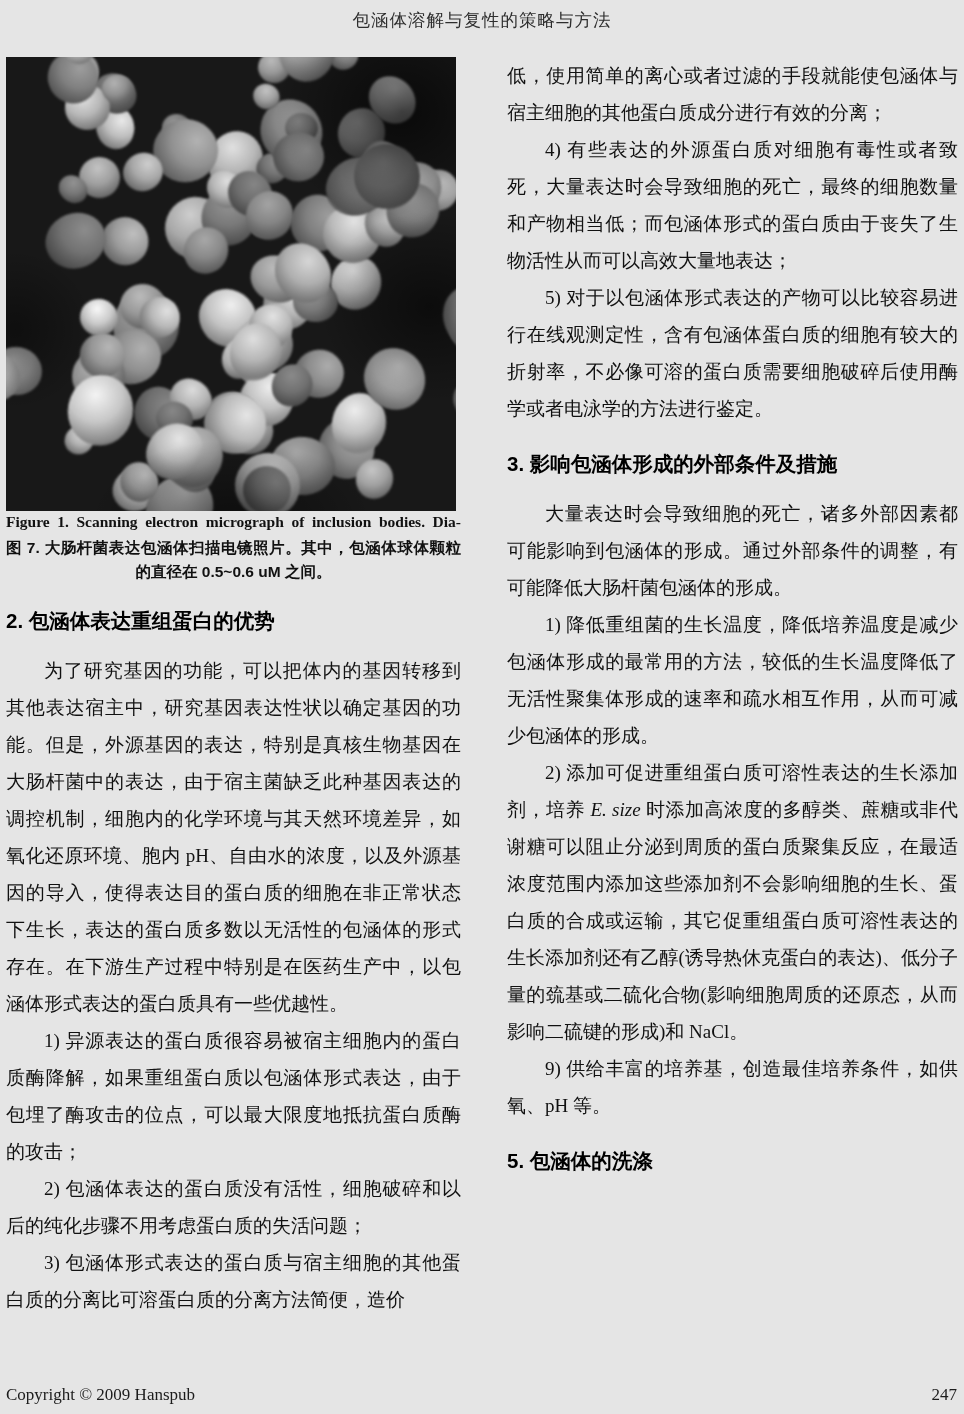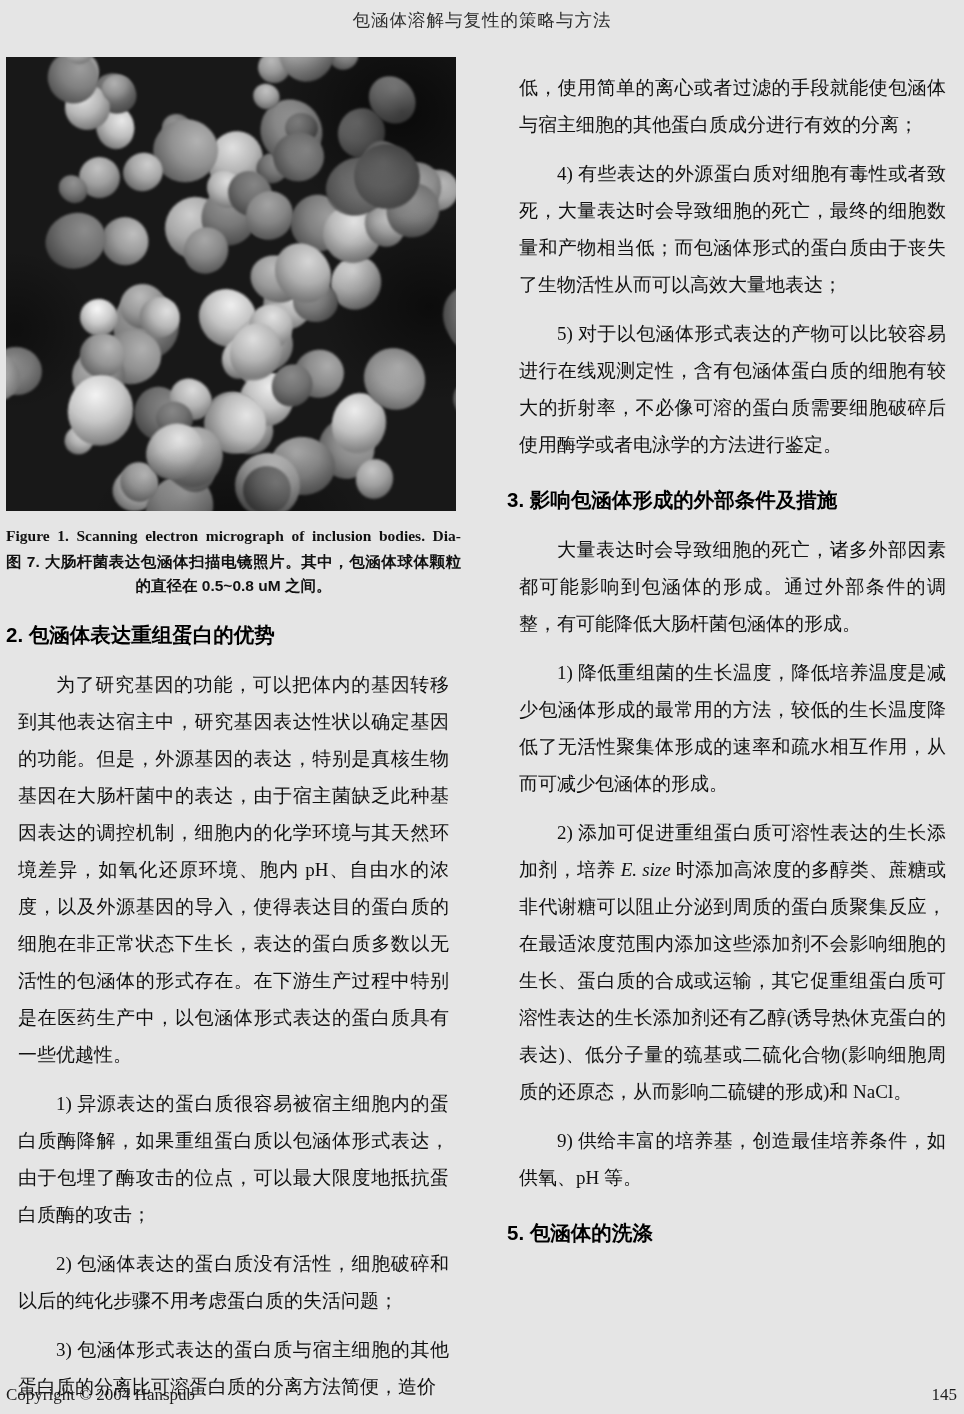--- a/index.html
+++ b/index.html
@@ -37,29 +37,29 @@
     background:radial-gradient(circle at 38% 30%, #d4d4d4 0%, #adadad 42%, #767676 74%, rgba(30,30,30,0) 97%);
   }
   .vignette{position:absolute;inset:0;
     background:
       radial-gradient(ellipse 40% 35% at 88% 12%, rgba(0,0,0,.62), rgba(0,0,0,0) 70%),
       radial-gradient(ellipse 35% 30% at 94% 55%, rgba(0,0,0,.5), rgba(0,0,0,0) 70%),
       radial-gradient(ellipse 45% 25% at 50% 102%, rgba(0,0,0,.45), rgba(0,0,0,0) 70%),
       radial-gradient(ellipse 25% 25% at 2% 60%, rgba(0,0,0,.4), rgba(0,0,0,0) 70%);
   }
 
-  .caption{margin-top:14px;font-weight:bold;}
+  .caption{font-weight:bold;}
   .cap-en{font-size:15.5px;line-height:21.5px;}
   .cap-en .just{text-align:justify;text-align-last:justify;}
   .cap-zh{font-family:"Liberation Sans","DejaVu Sans",sans-serif;font-size:15.5px;line-height:24px;margin-top:3px;}
   .cap-zh div{text-align:center;}
   .cap-zh .just{text-align:justify;text-align-last:justify;}
 
   .body-start{margin-top:27px;}
-  p.para{margin:12px;}
+  p.para{margin:0;}
   p.indent{text-indent:2em;}
   h2.sec{
     font-family:"Liberation Sans","DejaVu Sans",sans-serif;
     font-size:20.5px;line-height:30px;
     margin:22px 0 16px 0;
     text-align:left;font-weight:bold;color:#000;
   }
   .footer{
     position:absolute;left:6px;right:7px;bottom:9px;
     display:flex;justify-content:space-between;
@@ -171,21 +171,21 @@
         <div class="blob" style="left: 41.7047px; top: 152.68px; width: 54.7978px; height: 61.4497px; filter: blur(1px) brightness(0.66); transform: rotate(68deg);"></div>
       <div class="vignette"></div>
     </div>
 
     <div class="caption">
       <div class="cap-en">
         <div class="just">Figure 1. Scanning electron micrograph of inclusion bodies. Dia-</div>
       </div>
       <div class="cap-zh">
         <div class="just">图 7. 大肠杆菌表达包涵体扫描电镜照片。其中，包涵体球体颗粒</div>
-        <div>的直径在 0.5~0.8 uM 之间。</div>
+        <div>的直径在 0.5~0.6 uM 之间。</div>
       </div>
     </div>
 
 
     <h2 class="sec">2. 包涵体表达重组蛋白的优势</h2>
 
     <p class="para indent">为了研究基因的功能，可以把体内的基因转移到其他表达宿主中，研究基因表达性状以确定基因的功能。但是，外源基因的表达，特别是真核生物基因在大肠杆菌中的表达，由于宿主菌缺乏此种基因表达的调控机制，细胞内的化学环境与其天然环境差异，如氧化还原环境、胞内 pH、自由水的浓度，以及外源基因的导入，使得表达目的蛋白质的细胞在非正常状态下生长，表达的蛋白质多数以无活性的包涵体的形式存在。在下游生产过程中特别是在医药生产中，以包涵体形式表达的蛋白质具有一些优越性。</p>
     <p class="para indent">1) 异源表达的蛋白质很容易被宿主细胞内的蛋白质酶降解，如果重组蛋白质以包涵体形式表达，由于包埋了酶攻击的位点，可以最大限度地抵抗蛋白质酶的攻击；</p>
     <p class="para indent">2) 包涵体表达的蛋白质没有活性，细胞破碎和以后的纯化步骤不用考虑蛋白质的失活问题；</p>
     <p class="para indent">3) 包涵体形式表达的蛋白质与宿主细胞的其他蛋白质的分离比可溶蛋白质的分离方法简便，造价</p>
@@ -202,17 +202,17 @@
     <p class="para indent">1) 降低重组菌的生长温度，降低培养温度是减少包涵体形成的最常用的方法，较低的生长温度降低了无活性聚集体形成的速率和疏水相互作用，从而可减少包涵体的形成。</p>
     <p class="para indent"><span>2) 添加可促进重组蛋白质可溶性表达的生长添加剂，培养 </span><span style="font-style: italic;">E. size</span><span> 时添加高浓度的多醇类、蔗糖或非代谢糖可以阻止分泌到周质的蛋白质聚集反应，在最适浓度范围内添加这些添加剂不会影响细胞的生长、蛋白质的合成或运输，其它促重组蛋白质可溶性表达的生长添加剂还有乙醇(诱导热休克蛋白的表达)、低分子量的巯基或二硫化合物(影响细胞周质的还原态，从而影响二硫键的形成)和 NaCl。</span></p>
     <p class="para indent">9) 供给丰富的培养基，创造最佳培养条件，如供氧、pH 等。</p>
 
     <h2 class="sec">5. 包涵体的洗涤</h2>
 
 
   </div>
 
   <div class="footer">
-    <span>Copyright © 2004 Hanspub</span>
-    <span>145</span>
+    <span>Copyright © 2009 Hanspub</span>
+    <span>247</span>
   </div>
 
 </div>
 
 </body></html>

